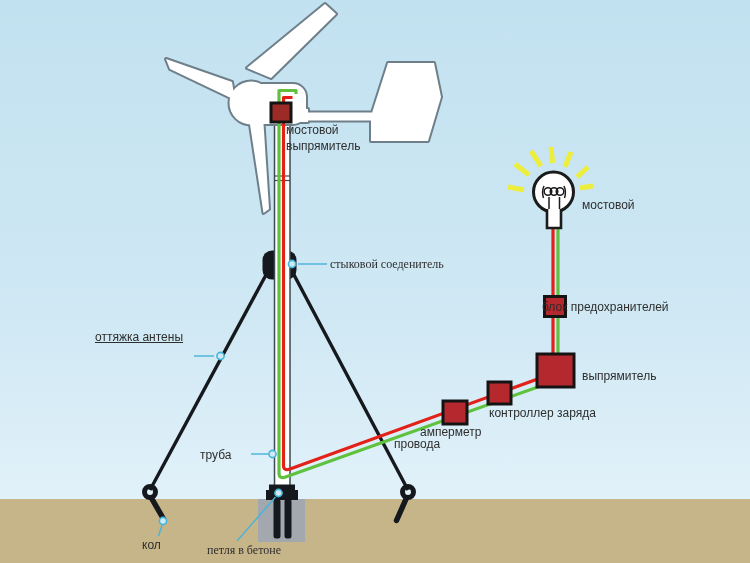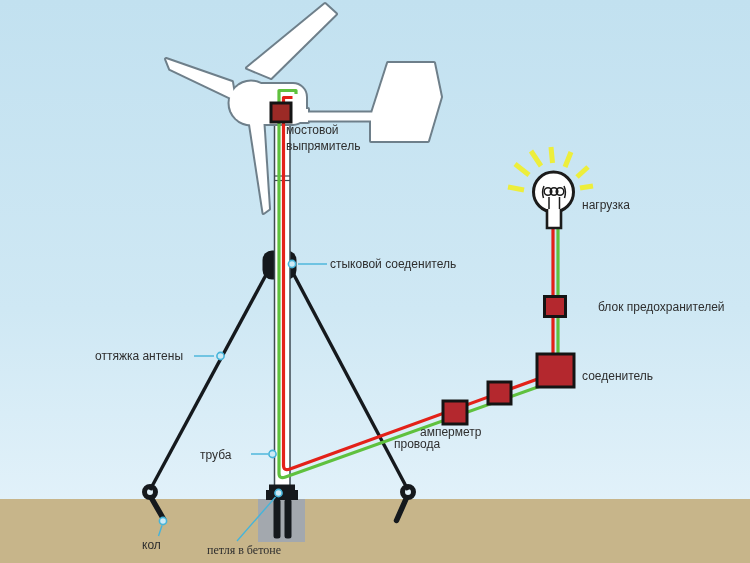--- a/index.html
+++ b/index.html
@@ -143,23 +143,24 @@
       <line class="ptr" x1="251" y1="454" x2="268" y2="454"></line>
       <circle class="ptr-dot" cx="272.5" cy="454" r="3.6"></circle>
       <line class="ptr" x1="162" y1="525.5" x2="158.5" y2="536"></line>
       <circle class="ptr-dot" cx="163" cy="521" r="3.6"></circle>
       <line class="ptr" x1="237" y1="541" x2="275.5" y2="497"></line>
       <circle class="ptr-dot" cx="278.5" cy="493" r="3.6"></circle>
     </g>
   </svg>
 
   <div class="lbl lbl--wrap" style="left:286px; top:122px;">мостовой выпрямитель</div>
-  <div class="lbl" style="left:330px; top:256px;">стыковой соеденитель</div>
-  <div class="lbl" style="left:95px; top:348px;">оттяжка антены</div>
+  <div class="lbl" style="left:330px; top:256px;font-family:Liberation Serif, serif;">стыковой соеденитель</div>
+  <div class="lbl" style="left:95px; top:329px;text-decoration:underline;">оттяжка антены</div>
   <div class="lbl" style="left:200px; top:447px;">труба</div>
   <div class="lbl" style="left:394px; top:436px;">провода</div>
   <div class="lbl" style="left:142px; top:537px;">кол</div>
   <div class="lbl" style="left:207px; top:542px;font-family:Liberation Serif, serif;">петля в бетоне</div>
-  <div class="lbl" style="left:582px; top:197px;">нагрузка</div>
-  <div class="lbl" style="left:598px; top:299px;">блок предохранителей</div>
-  <div class="lbl" style="left:582px; top:368px;">соеденитель</div>
+  <div class="lbl" style="left:582px; top:197px;">мостовой</div>
+  <div class="lbl" style="left:542px; top:299px;">блок предохранителей</div>
+  <div class="lbl" style="left:582px; top:368px;">выпрямитель</div>
+  <div class="lbl" style="left:489px; top:405px;">контроллер заряда</div>
   <div class="lbl" style="left:420px; top:424px;">амперметр</div>
 </div>
 
 </body></html>

